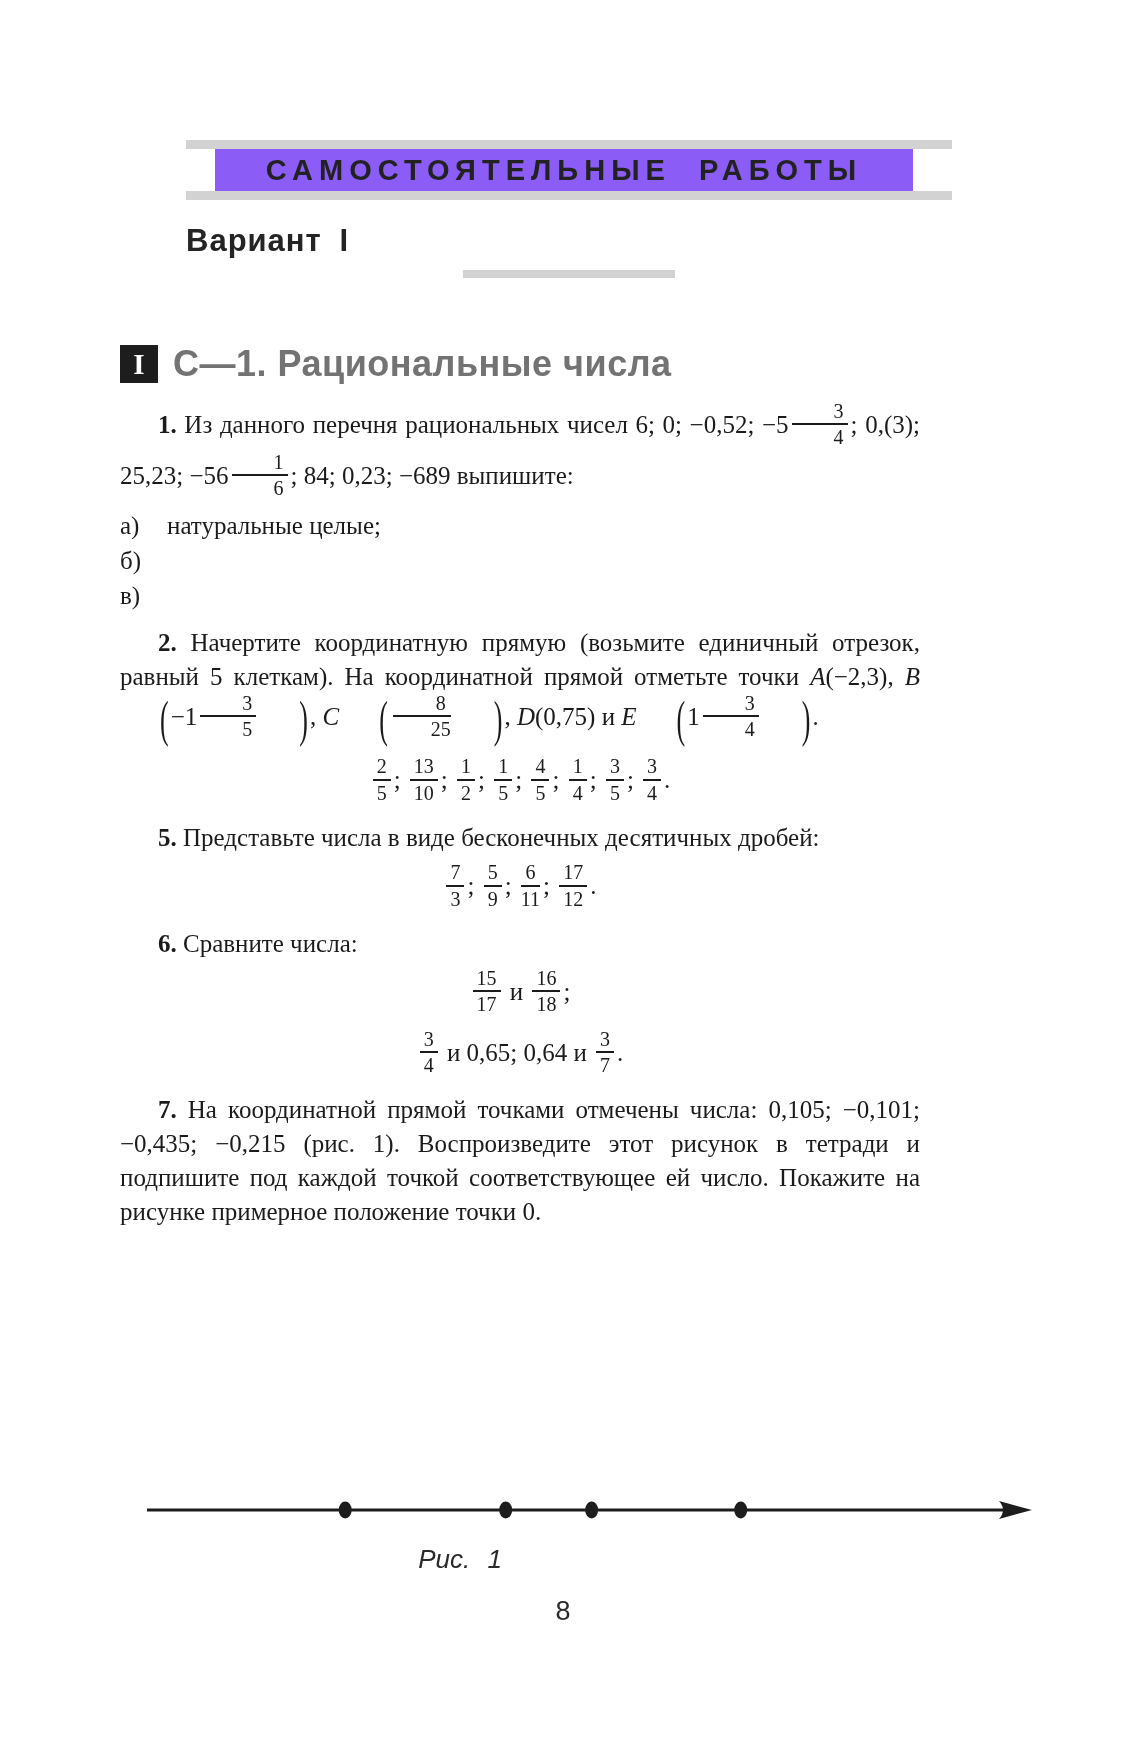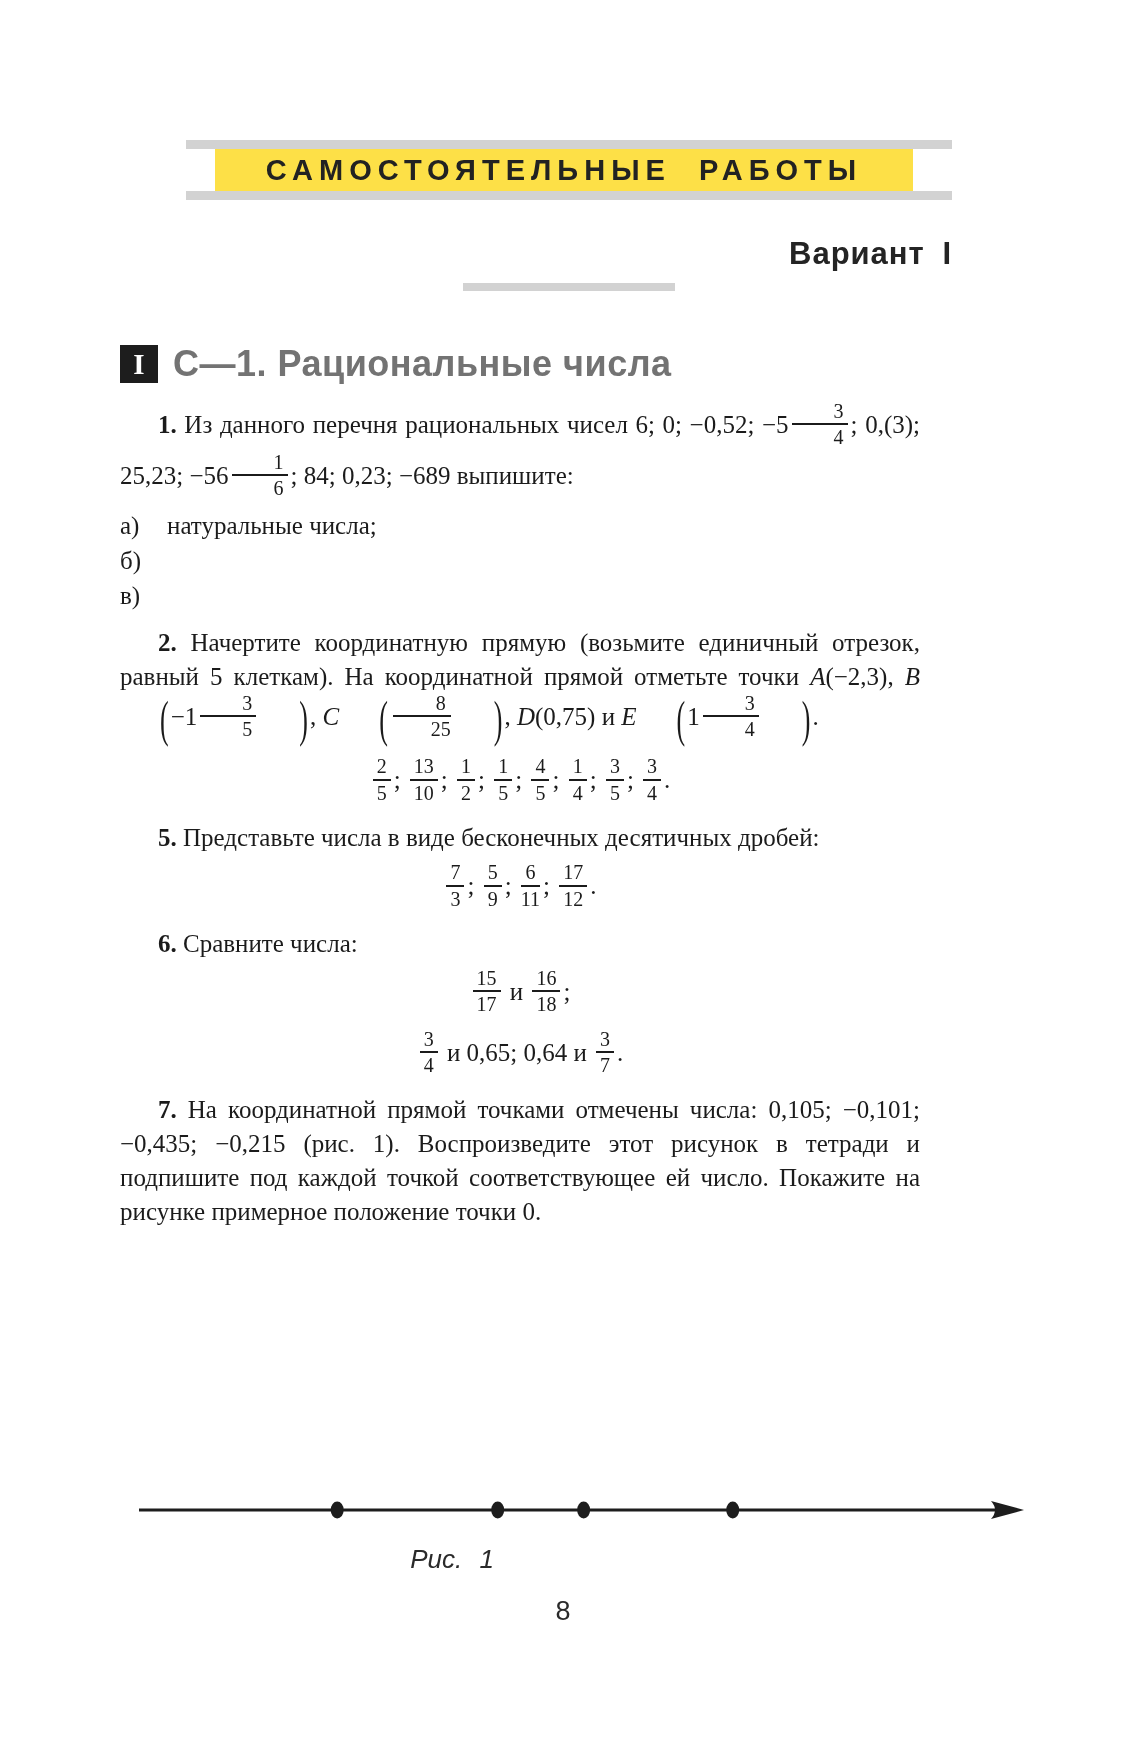--- a/index.html
+++ b/index.html
@@ -7,27 +7,27 @@
     width:1126px;height:1749px;position:relative;background:#ffffff;
     font-family:"Liberation Serif","DejaVu Serif",serif;color:#1b1b1b;
     overflow:hidden;
   }
   
   .header-band{position:absolute;left:186px;top:140px;width:766px;height:60px;}
   .strip{position:absolute;left:0;width:100%;height:9px;background:#d2d2d2;}
   .strip.top{top:0;}
   .strip.bottom{bottom:0;}
   .title-box{
-    position:absolute;left:29px;right:39px;top:9px;bottom:9px;background:#fde047;
+    position:absolute;left:29px;right:39px;top:9px;bottom:9px;background:#8b5cf6;
     display:flex;align-items:center;justify-content:center;
     font-family:"Liberation Sans",sans-serif;font-weight:bold;font-size:29px;
     letter-spacing:6px;word-spacing:14px;color:#222;white-space:nowrap;
   }
   
-  .variant-wrap{position:absolute;left:186px;top:236px;width:766px;text-align:right;}
+  .variant-wrap{position:absolute;left:186px;top:223px;width:766px;text-align:left;}
   .variant-title{
     font-family:"Liberation Sans",sans-serif;font-weight:bold;font-size:31px;
     color:#242424;letter-spacing:1px;word-spacing:8px;
   }
   .variant-underline{width:212px;height:8px;background:#d2d2d2;margin:11px auto 0;}
   
   .section-head{position:absolute;left:120px;top:343px;display:flex;align-items:center;gap:15px;}
   .badge{
     width:38px;height:38px;background:#1d1d1d;color:#ffffff;flex:none;
     display:flex;align-items:center;justify-content:center;
@@ -51,21 +51,21 @@
     display:inline-block;vertical-align:middle;text-align:center;
     font-size:20px;line-height:1.12;margin:1px 3px;position:relative;top:-3px;
   }
   .frac .num{display:block;padding:0 4px 1px;border-bottom:2px solid #1b1b1b;}
   .frac .den{display:block;padding-top:1px;}
   .bigp{
     display:inline-block;transform:scaleY(1.95);font-size:26px;
     vertical-align:-3px;padding:0 2px;
   }
   
-  .figure{position:absolute;left:0;top:1492px;width:904px;}
+  .figure{position:absolute;left:8px;top:1492px;width:904px;}
   .figure svg{display:block;}
   .figure-caption{
     text-align:center;margin-top:16px;
     font-family:"Liberation Sans",sans-serif;font-style:italic;font-size:26px;
     color:#2a2a2a;word-spacing:10px;
   }
   .page-number{
     position:absolute;left:0;top:1596px;width:1126px;text-align:center;
     font-family:"Liberation Sans",sans-serif;font-size:27px;color:#2a2a2a;
   }
@@ -88,21 +88,21 @@
   <span class="badge">I</span>
   <span class="section-title">С—1. Рациональные числа</span>
 </div>
 
 <div class="problems" id="problems">
     <div class="problem">
       <div class="para"><span class="b ">1. </span><span>Из данного перечня рациональных чисел 6; 0; −0,52; −5</span><span class="frac"><span class="num">3</span><span class="den">4</span></span><span>; 0,(3); 25,23; −56</span><span class="frac"><span class="num">1</span><span class="den">6</span></span><span>; 84; 0,23; −689 выпишите:</span></div>
       <div class="list">
         <div class="list-row">
           <span class="list-label">а)</span>
-          <span class="list-text">натуральные числа;</span>
+          <span class="list-text">натуральные целые;</span>
         </div>
         <div class="list-row">
           <span class="list-label">б)</span>
         </div>
         <div class="list-row">
           <span class="list-label">в)</span>
         </div>
       </div>
     </div>
     <div class="problem">

